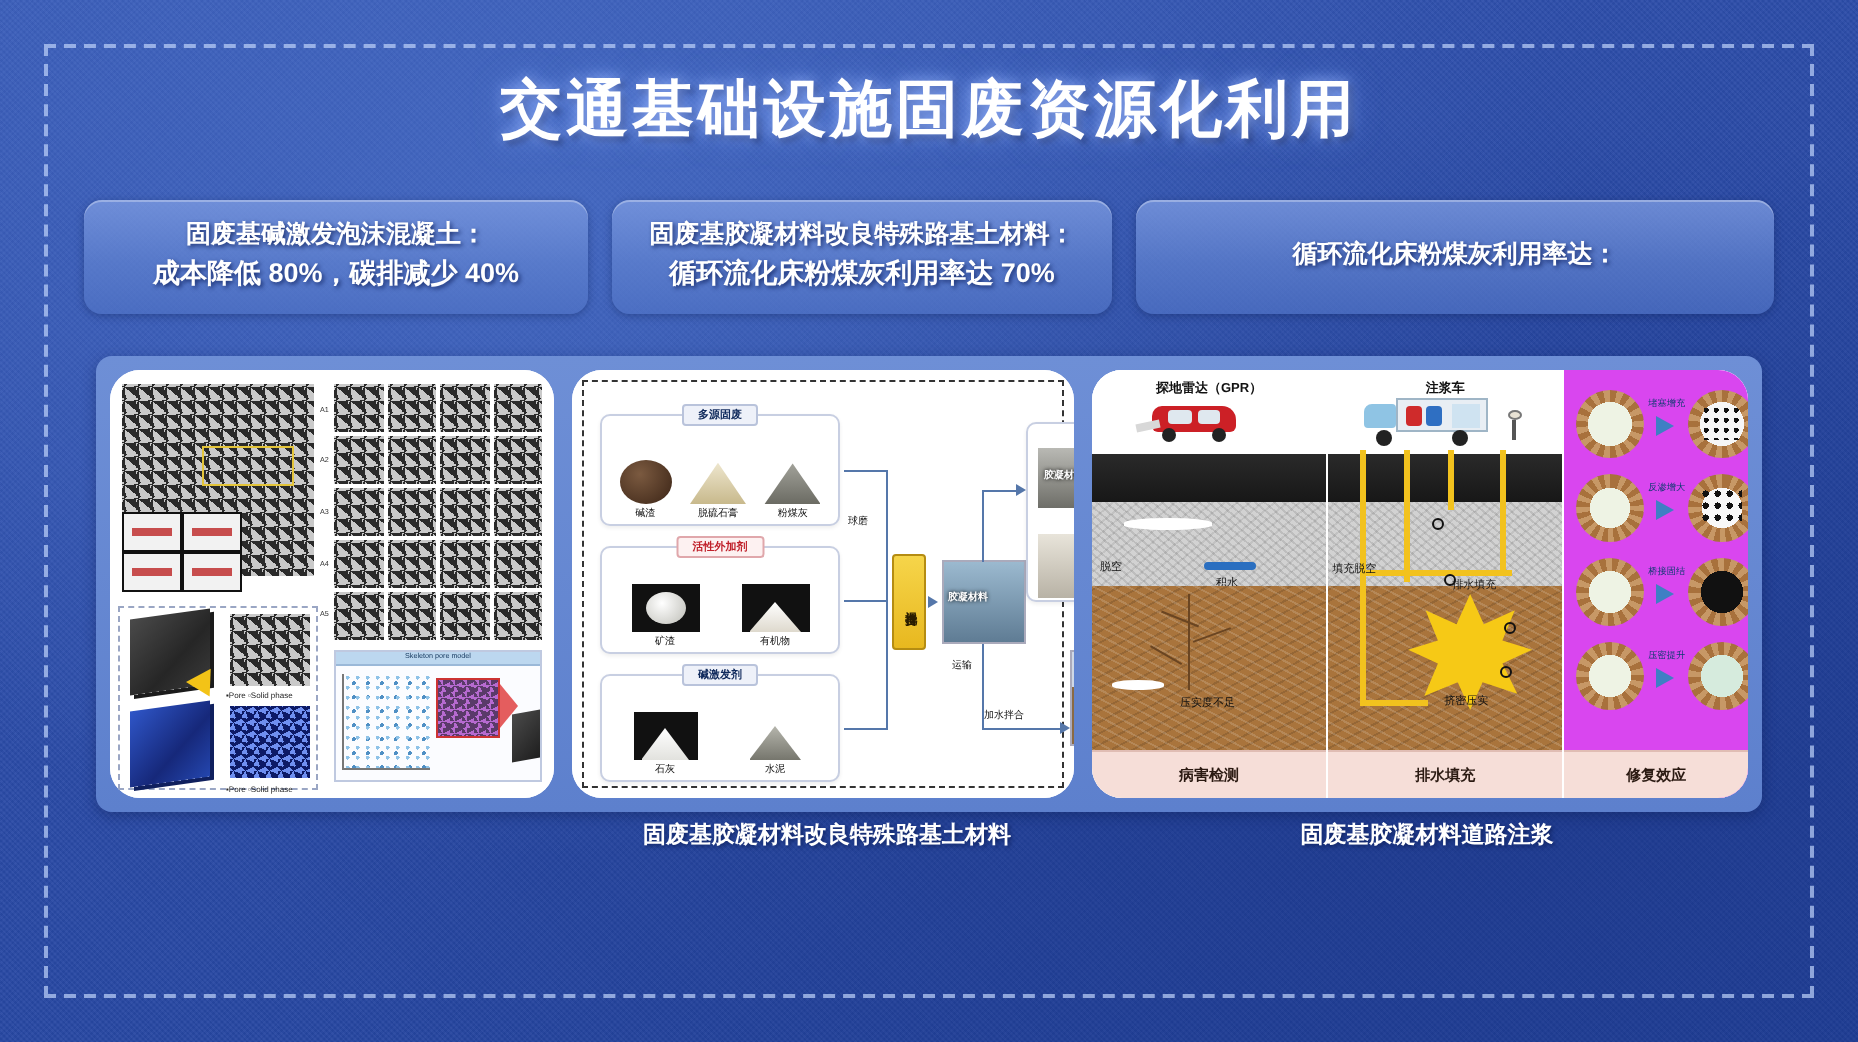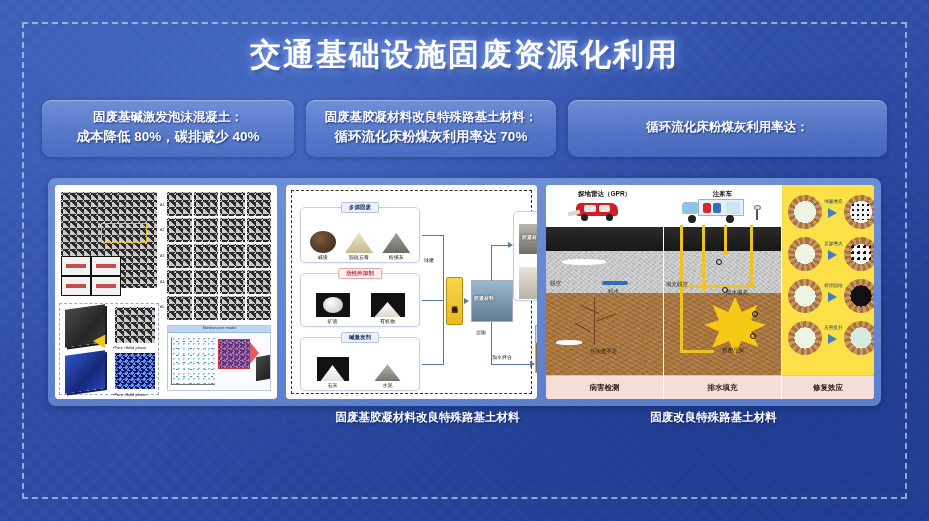--- a/index.html
+++ b/index.html
@@ -66,41 +66,41 @@
   .content-card {
     position: absolute; left: 48px; top: 178px; right: 48px; height: 228px;
     background: linear-gradient(180deg, #6e8fd6 0%, #5d80cd 100%);
     border-radius: 8px;
     box-shadow: 0 2px 7px rgba(8,22,70,0.35);
     padding: 7px;
     display: flex; gap: 9px;
   }
   .panel {
     background: #ffffff;
-    border-radius: 4px;
+    border-radius: 15px;
     position: relative;
     overflow: hidden;
     display: flex;
   }
   .panel.p1 { flex: 0 0 222px; }
   .panel.p2 { flex: 0 0 251px; }
   .panel.p3 { flex: 1 1 auto; }
 
   
   .captions {
     position: absolute; left: 48px; top: 410px; right: 48px; height: 22px;
   }
   .caption {
     position: absolute; top: 0;
     color: #ffffff; font-size: 11.5px; font-weight: bold;
     text-align: center;
     text-shadow: 1px 1px 2px rgba(10,25,80,0.75);
   }
   .caption.c1 { left: 0;   width: 229px; }
-  .caption.c2 { left: 254px; width: 251px; }
+  .caption.c2 { left: 240px; width: 251px; }
   .caption.c3 { left: 498px; right: 0; }
 
   
   .p1 .fig { position: relative; width: 100%; height: 100%; padding: 6px; background:#fff; }
   .sem {
     background-color: #585858;
     background-image:
       repeating-conic-gradient(from 0deg at 18% 22%, #2a2a2a 0% 12%, #c9c9c9 12% 24%),
       repeating-conic-gradient(from 30deg at 72% 63%, #1c1c1c 0% 10%, #d6d6d6 10% 20%),
       repeating-linear-gradient(27deg, #1f1f1f 0 2px, #bdbdbd 2px 3px, #4a4a4a 3px 5px),
@@ -213,21 +213,21 @@
   .p2 .lbl.w { color:#fff; font-weight:bold; text-shadow:0 0 2px #000; }
   .p2 .ln { position:absolute; background:#5577aa; }
   .p2 .arw { position:absolute; width:0;height:0; }
   .p2 .arw.r { border-top:3px solid transparent;border-bottom:3px solid transparent;border-left:5px solid #5577aa; }
 
   
   .p3 .rg { position:relative; width:100%; height:100%; background:#fff; display:flex; }
   .p3 .col { position:relative; height:100%; }
   .p3 .cA { flex:0 0 36%; border-right:1.5px solid #fff; }
   .p3 .cB { flex:0 0 36%; border-right:1.5px solid #fff; }
-  .p3 .cC { flex:1 1 auto; background:#fde047;text-align:center; }
+  .p3 .cC { flex:1 1 auto; background:#d946ef;text-align:center; }
   .p3 .sky { position:absolute; left:0; right:0; top:0; height:42px; background:#fff; }
   .p3 .asphalt { position:absolute; left:0; right:0; top:42px; height:24px;
     background:linear-gradient(180deg,#2a2a2a,#171717); }
   .p3 .base { position:absolute; left:0; right:0; top:66px; height:42px;
     background:#d2d2d2;
     background-image:repeating-linear-gradient(40deg, rgba(0,0,0,.10) 0 1px, transparent 1px 3px),
                      repeating-linear-gradient(-40deg, rgba(0,0,0,.08) 0 1px, transparent 1px 4px);}
   .p3 .soil { position:absolute; left:0; right:0; top:108px; bottom:24px;
     background:#a9743c;
     background-image:repeating-linear-gradient(28deg, rgba(255,255,255,.14) 0 1px, transparent 1px 4px),
@@ -534,14 +534,14 @@
         <div class="pore" style="left:62px;top:136px;width:34px;height:34px;background:radial-gradient(circle,#d6ebdd 0 44%,transparent 44%),repeating-conic-gradient(from 16deg,#a8713c 0 12deg,#c79866 12deg 24deg);"></div>
 
         <div class="foot">修复效应</div>
       </div>
     </div>
   </div>
 </div>
 
 <div class="captions">
   <div class="caption c2">固废基胶凝材料改良特殊路基土材料</div>
-  <div class="caption c3">固废改良特殊路基土材料</div>
+  <div class="caption c3">固废基胶凝材料道路注浆</div>
 </div>
 
 </body></html>

